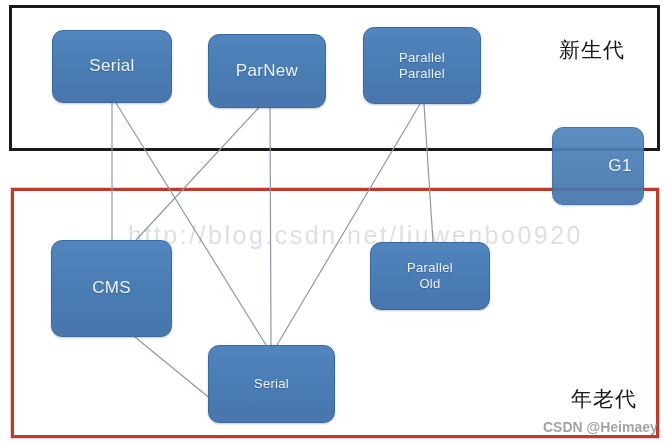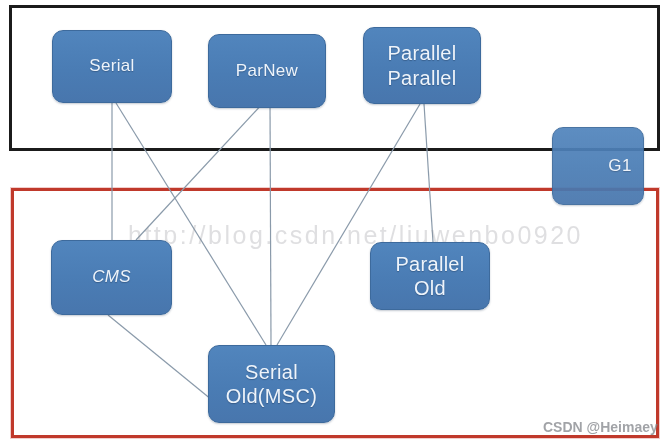--- a/index.html
+++ b/index.html
@@ -103,28 +103,28 @@
     justify-content: center;
     text-align: center;
     font-family: "Liberation Sans", sans-serif;
     font-size: 17px;
     line-height: 1.22;
     letter-spacing: 0.3px;
     text-shadow: 0 1px 1px rgba(20,40,70,0.35);
     box-shadow: 0 1px 2px rgba(40,60,90,0.28);
   }
   .node span { display: block; }
-  .node-2line { font-size: 20px; }
+  .node-2line { font-size: 13px; }
 
   #node-serial      { left: 52px;  top: 30px;  width: 120px; height: 73px; }
   #node-parnew      { left: 208px; top: 28px;  width: 118px; height: 74px; margin-top: 6px; }
   #node-ps          { left: 363px; top: 27px;  width: 118px; height: 77px; }
   #node-g1          { left: 552px; top: 127px; width: 92px;  height: 78px;
                       opacity: 0.93; padding-left: 44px; }
-  #node-cms         { left: 51px;  top: 240px; width: 121px; height: 75px; font-style: italic; }
+  #node-cms         { left: 51px;  top: 240px; width: 121px; height: 97px; }
   #node-parallelold { left: 370px; top: 242px; width: 120px; height: 68px; }
   #node-serialold   { left: 208px; top: 345px; width: 127px; height: 78px; }
 </style>
 </head>
 <body>
 
 <div id="canvas">
 
   <div class="gen-frame" id="young-frame"></div>
   <div class="gen-frame" id="old-frame"></div>
@@ -145,20 +145,22 @@
       <line x1="424" y1="104" x2="433" y2="242"></line>
 
       <line x1="108" y1="315" x2="212" y2="400"></line>
     </g>
   </svg>
 
   <div class="watermark" id="wm-main">http://blog.csdn.net/liuwenbo0920</div>
   <div class="watermark" id="wm-bottom">https://blog.csdn.net/</div>
   <div class="watermark" id="wm-user">CSDN @Heimaey</div>
 
+  <div class="gen-label" id="young-label">新生代</div>
+  <div class="gen-label" id="old-label">年老代</div>
 
   <div class="node" id="node-serial">
     <span>Serial</span>
   </div>
 
   <div class="node" id="node-parnew">
     <span>ParNew</span>
   </div>
 
   <div class="node node-2line" id="node-ps">
@@ -179,17 +181,16 @@
   <div class="node node-2line" id="node-parallelold">
     <div>
       <span>Parallel</span>
       <span>Old</span>
     </div>
   </div>
 
   <div class="node node-2line" id="node-serialold">
     <div>
       <span>Serial</span>
-      <span>Old(MSC)</span>
     </div>
   </div>
 
 </div>
 
 </body></html>

